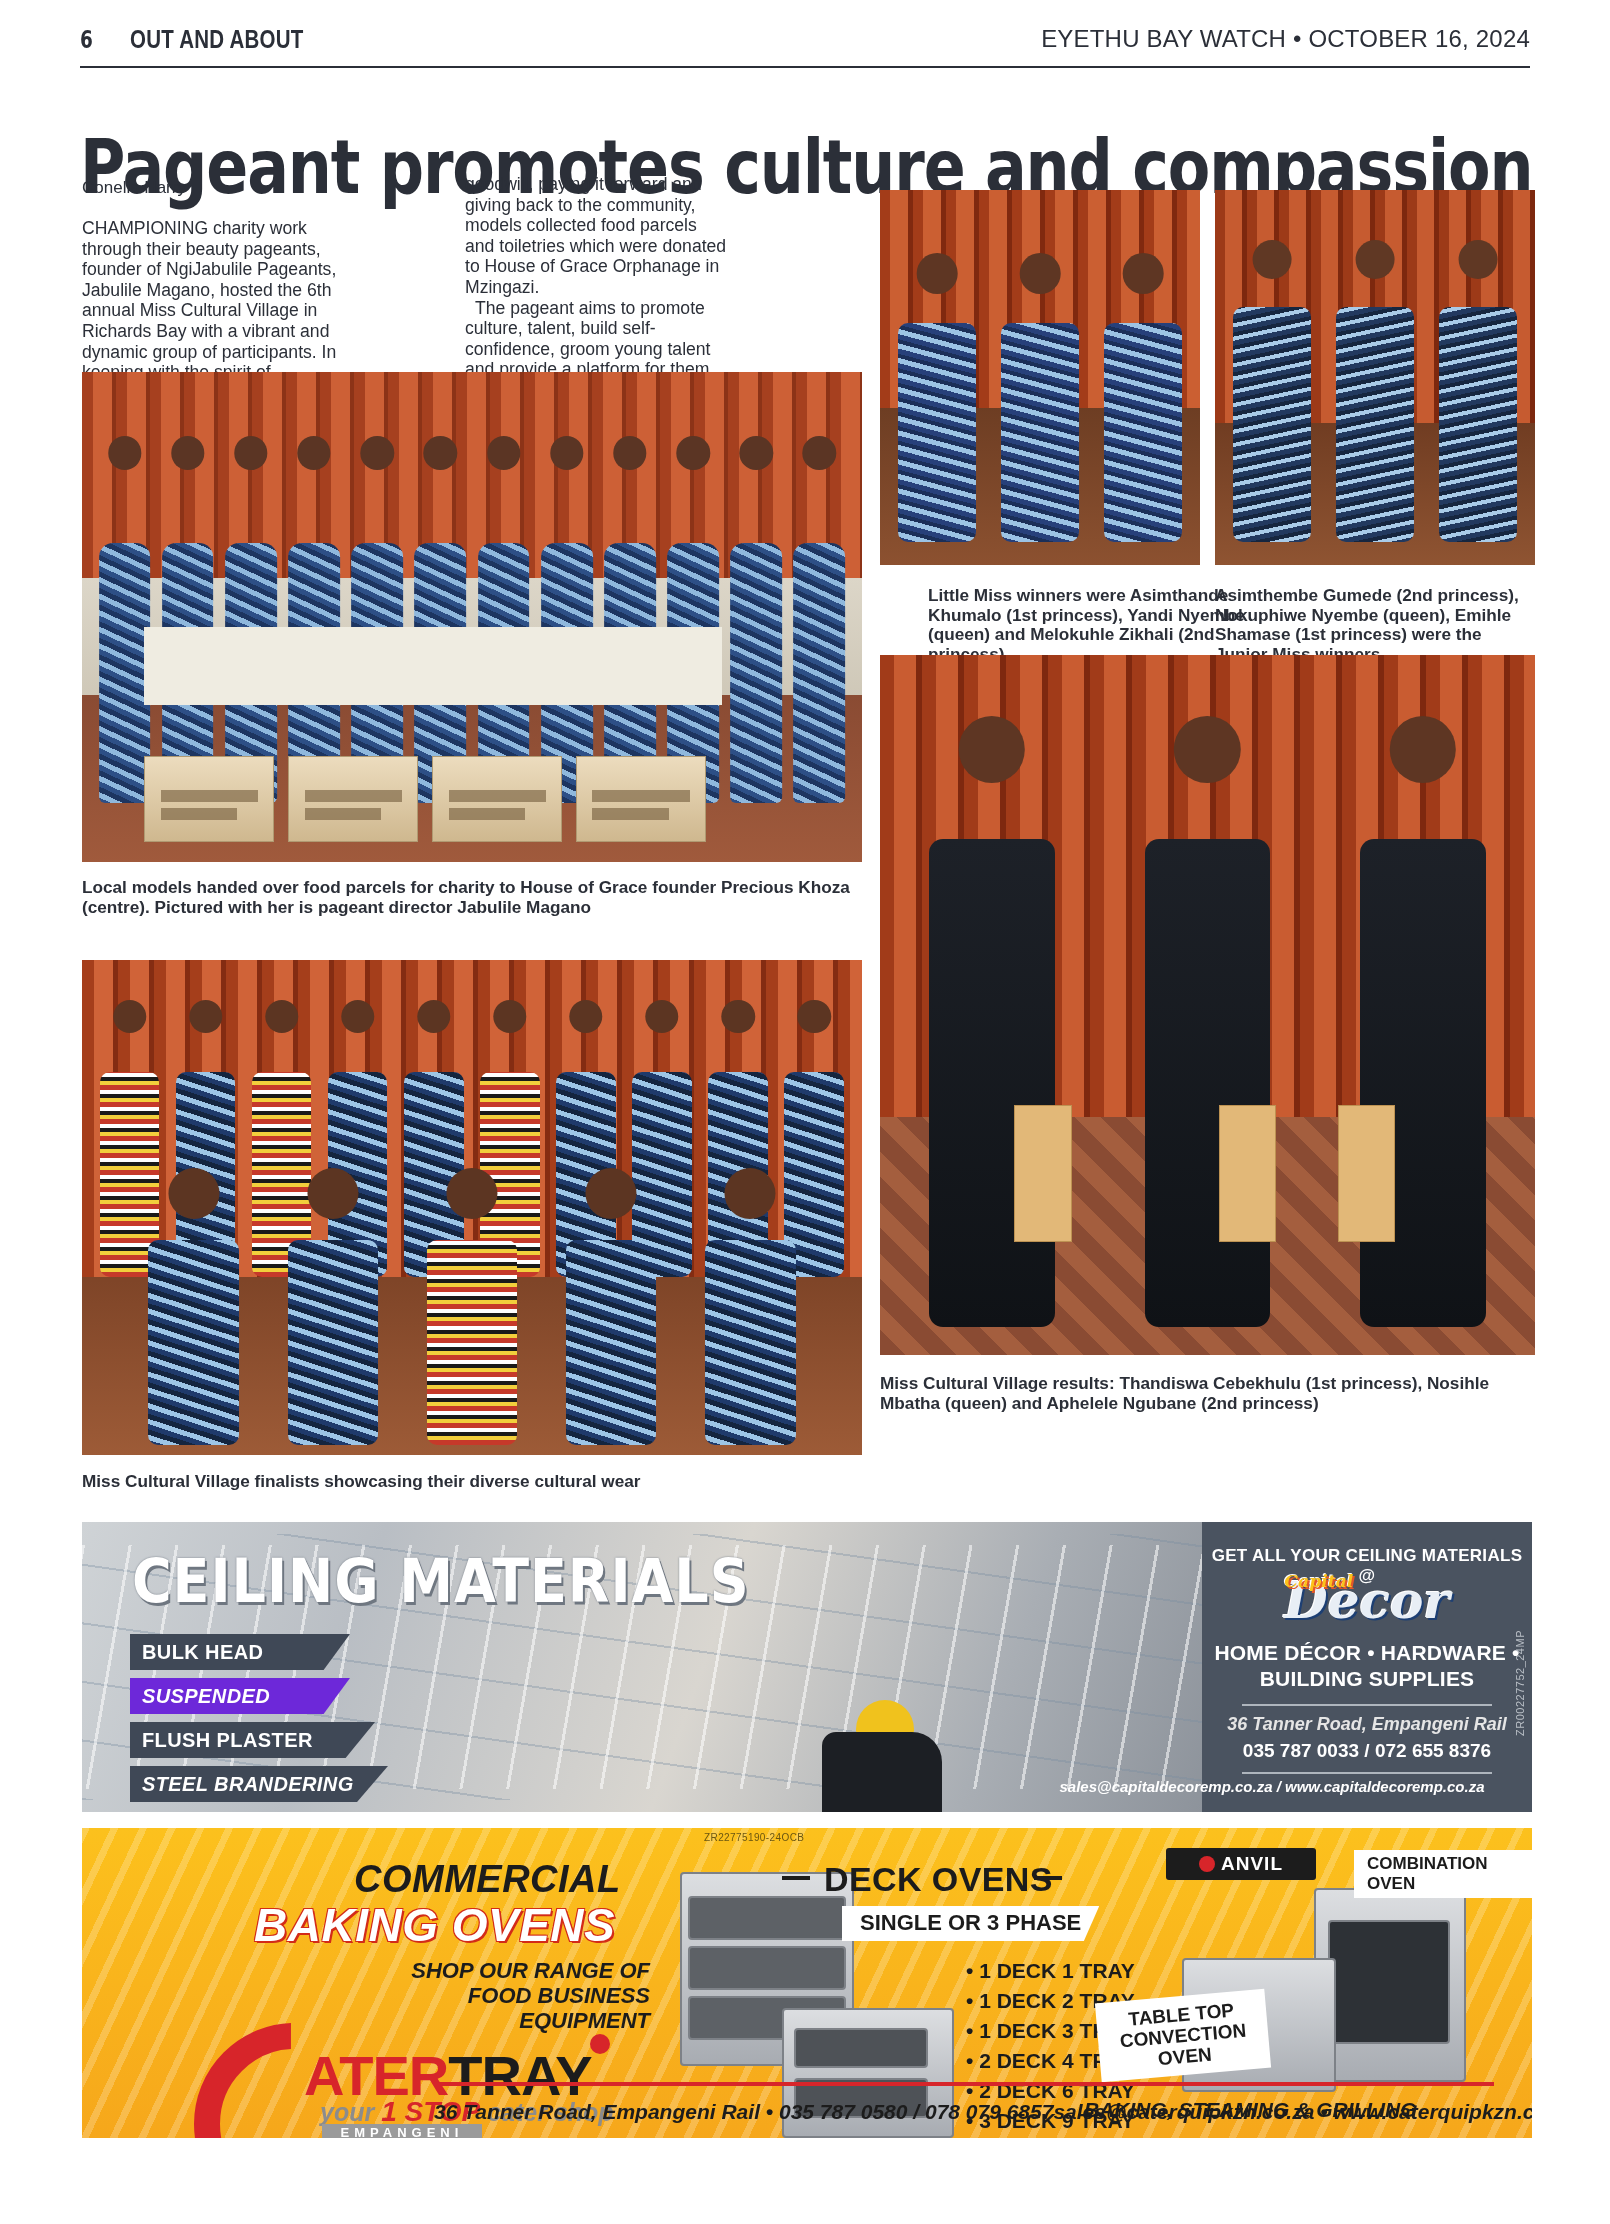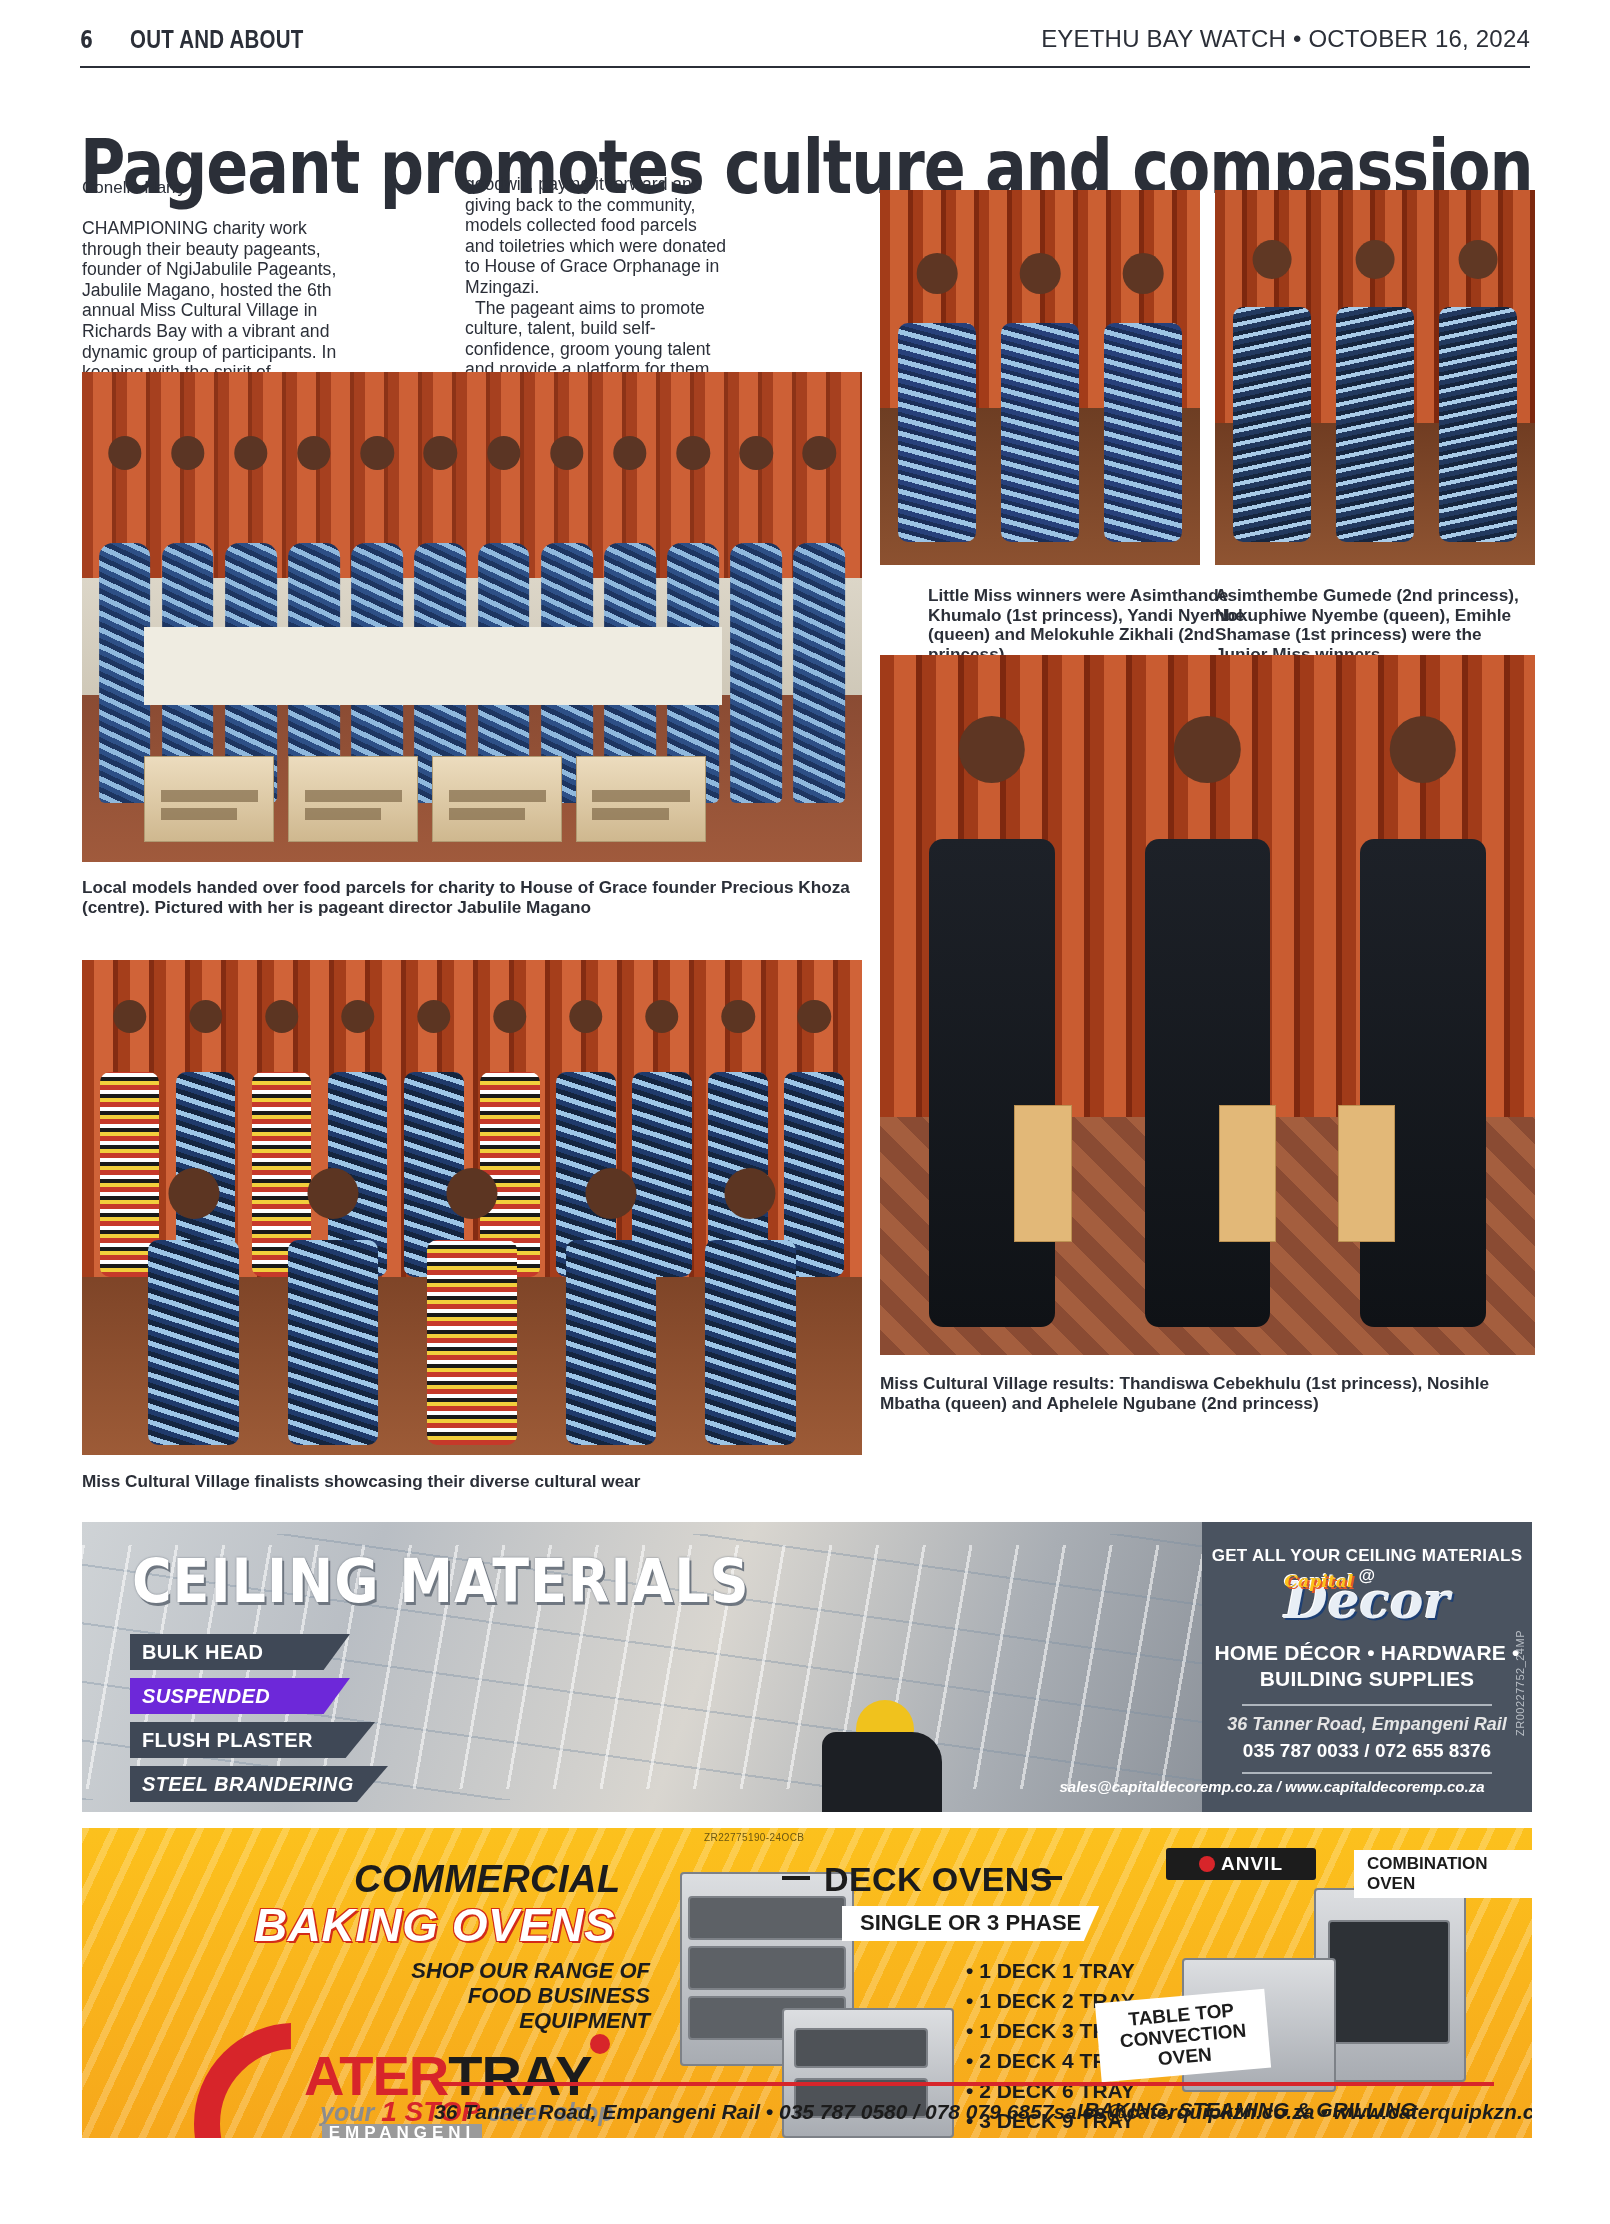--- a/index.html
+++ b/index.html
@@ -141,21 +141,21 @@
       text-shadow:2px 2px 0 #d32b18,-1px -1px 0 #d32b18,1px -1px 0 #d32b18,-1px 1px 0 #d32b18;}
   .ad2 .shoprange{position:absolute;left:278px;top:130px;width:290px;text-align:right;font-weight:700;font-style:italic;font-size:22px;line-height:25px;color:#1c1c1c;}
   .ad2 .cq-c{position:absolute;left:112px;top:195px;width:150px;height:150px;border:26px solid #d7252a;border-radius:50%;
       clip-path:polygon(0 0,48% 0,48% 22%,34% 34%,34% 66%,48% 78%,48% 100%,0 100%);}
   .ad2 .cq-word{position:absolute;left:222px;top:215px;font-weight:700;font-size:56px;letter-spacing:-1px;}
   .ad2 .cq-word .r{color:#d7252a;}
   .ad2 .cq-word .k{color:#1c1c1c;}
   .ad2 .cq-dot{position:absolute;left:508px;top:206px;width:20px;height:20px;border-radius:50%;background:#d7252a;}
   .ad2 .cq-sub{position:absolute;left:238px;top:268px;font-weight:700;font-style:italic;font-size:25px;color:#8c8c8c;}
   .ad2 .cq-sub .stop{color:#d7252a;font-size:28px;}
-  .ad2 .emp{position:absolute;left:240px;top:296px;width:160px;height:18px;background:#9a9a9a;color:#fff;font-size:17px;
+  .ad2 .emp{position:absolute;left:240px;top:296px;width:160px;height:18px;background:#9a9a9a;color:#fff;font-size:13px;
       font-weight:700;letter-spacing:5px;text-align:center;line-height:18px;}
   .ad2 .deckovens{position:absolute;left:742px;top:32px;font-weight:700;font-size:34px;letter-spacing:.4px;color:#1c1c1c;}
   .ad2 .dash{position:absolute;background:#1c1c1c;height:4px;width:28px;}
   .ad2 .ph{position:absolute;left:760px;top:78px;background:#fff;padding:4px 18px 5px;font-weight:700;font-size:22px;color:#1c1c1c;
       clip-path:polygon(0 0,100% 0,94% 100%,0 100%);}
   .ad2 .blist{position:absolute;left:884px;top:128px;font-weight:700;font-size:21px;line-height:30px;color:#1c1c1c;}
   .ad2 .blist div::before{content:"• ";}
   .ad2 .anvil{position:absolute;left:1084px;top:20px;width:150px;height:32px;background:#1c1c1c;border-radius:3px;color:#fff;
       font-weight:700;font-size:19px;letter-spacing:1px;display:flex;align-items:center;justify-content:center;gap:6px;}
   .ad2 .anvil .dot{width:16px;height:16px;border-radius:50%;background:#d7252a;}

